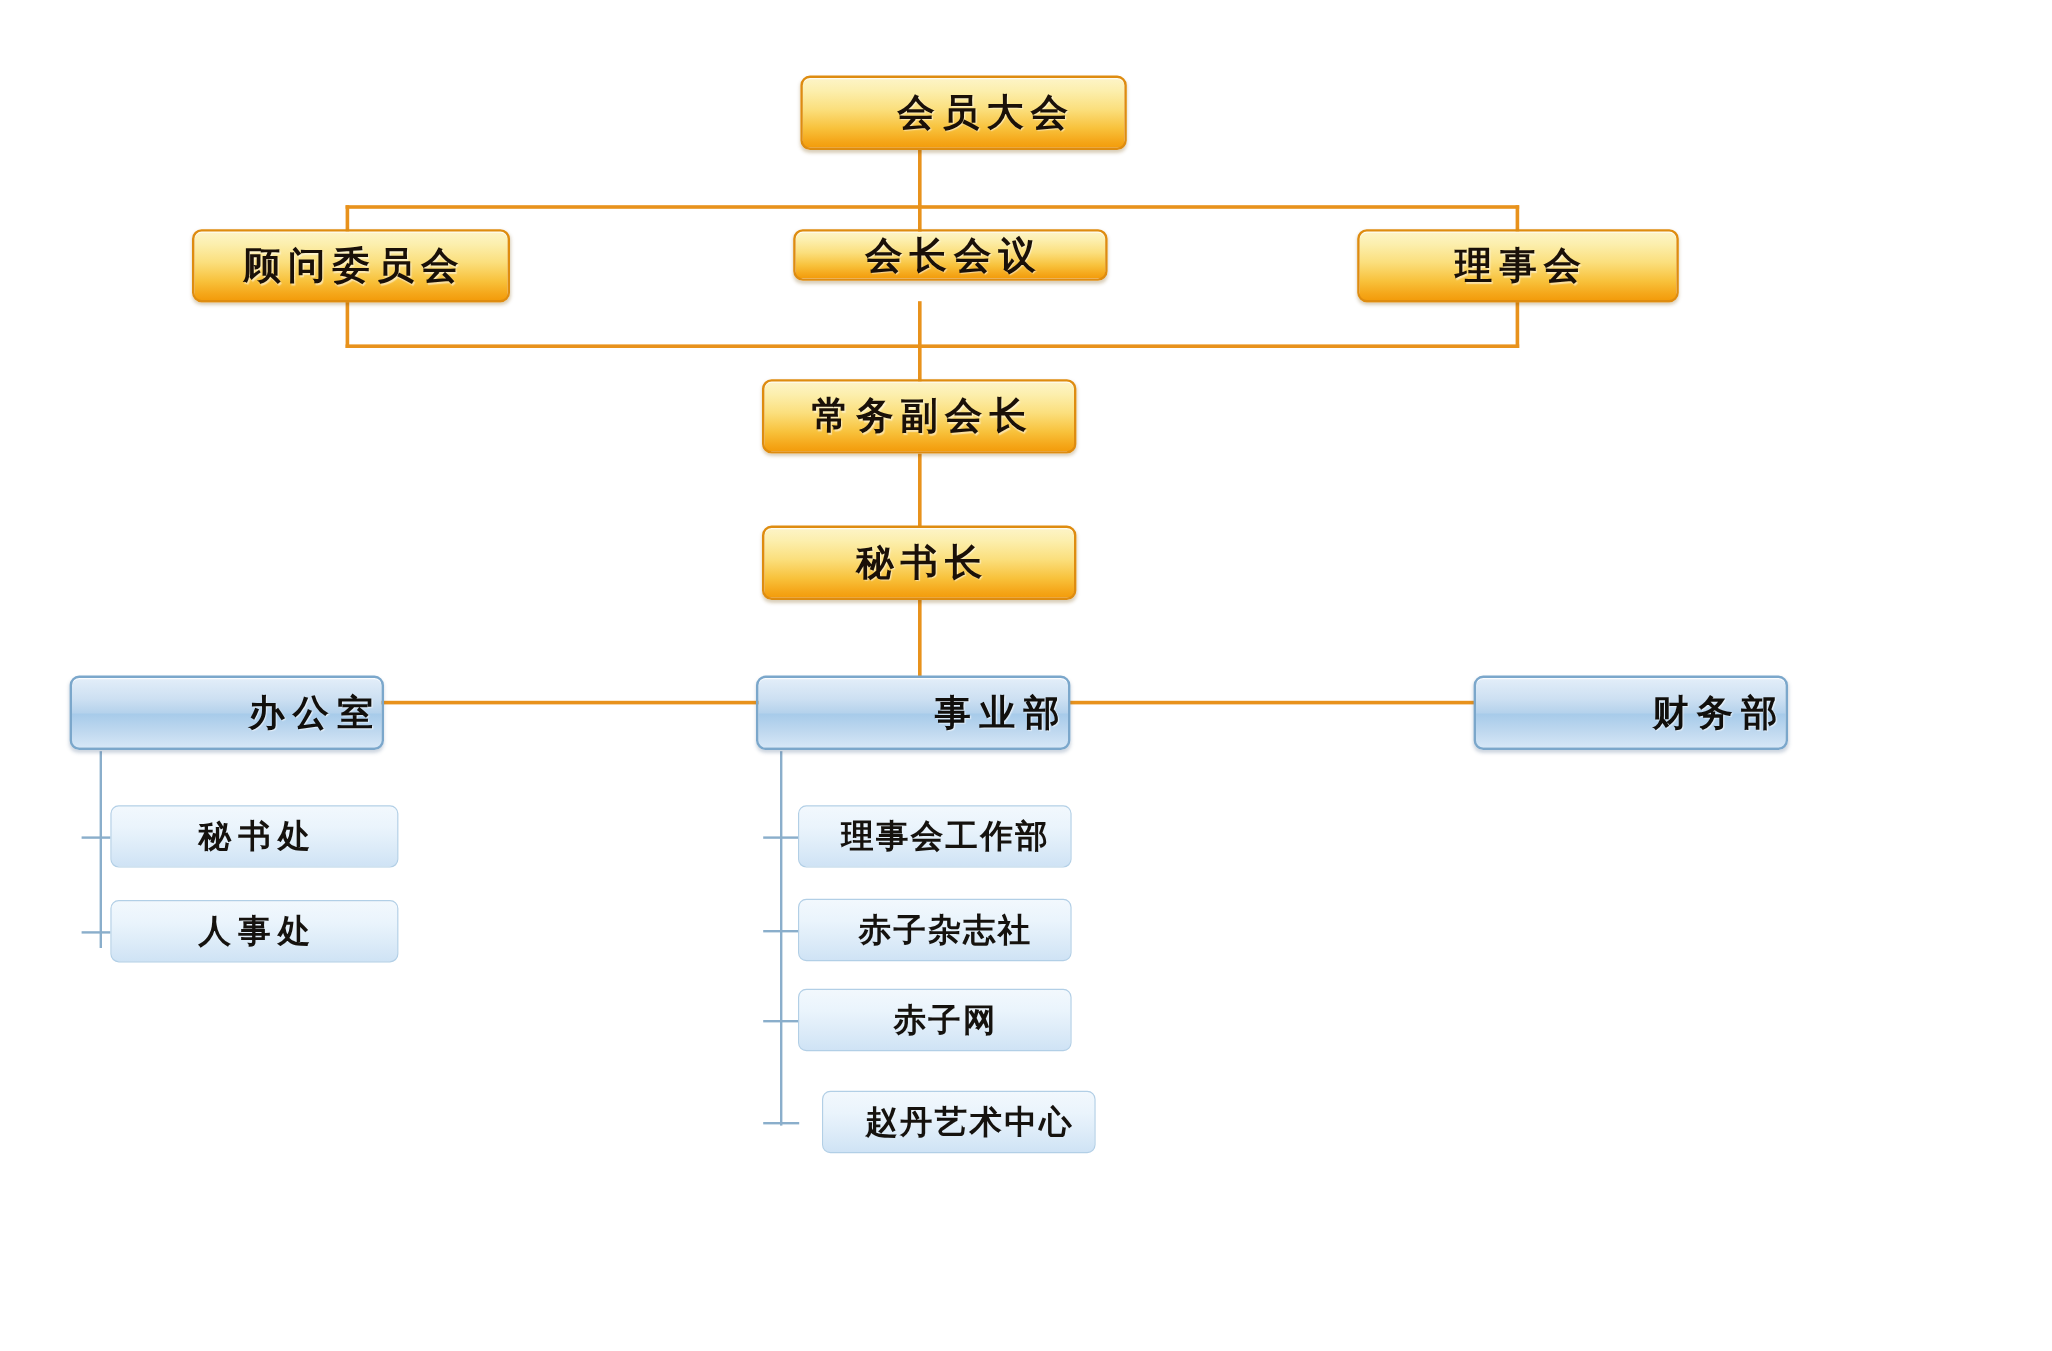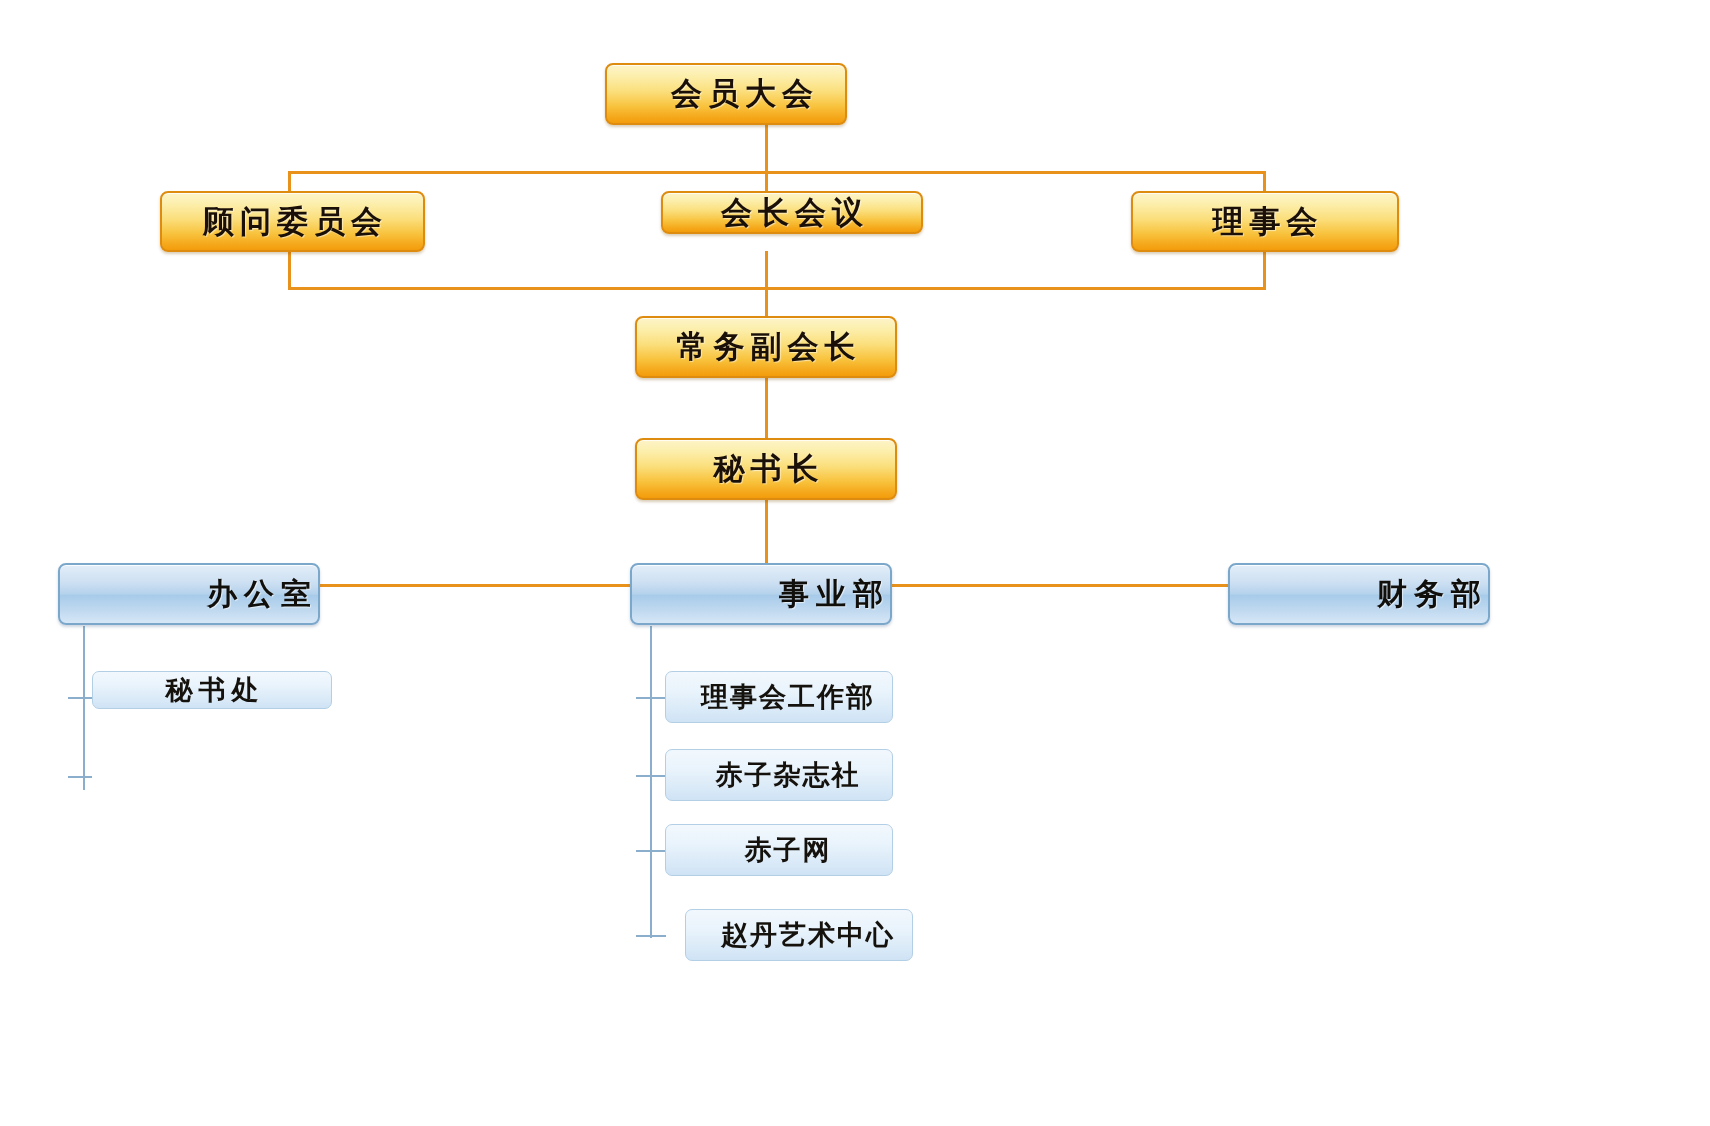--- a/index.html
+++ b/index.html
@@ -147,21 +147,21 @@
   <div class="conn-blue v" style="left:83px; top:626px; height:164px;"></div>
   <div class="conn-blue h" style="left:68px; top:697px; width:24px;"></div>
   <div class="conn-blue h" style="left:68px; top:776px; width:24px;"></div>
 
   <div class="conn-blue v" style="left:650px; top:626px; height:312px;"></div>
   <div class="conn-blue h" style="left:636px; top:697px; width:30px;"></div>
   <div class="conn-blue h" style="left:636px; top:775px; width:30px;"></div>
   <div class="conn-blue h" style="left:636px; top:850px; width:30px;"></div>
   <div class="conn-blue h" style="left:636px; top:935px; width:30px;"></div>
 
-  <div class="node-orange" style="left:605px; top:63px; width:242px; height:62px;padding-left:32px;">
+  <div class="node-orange" style="left:667px; top:63px; width:272px; height:62px;padding-left:32px;">
     <span>会员大会</span>
   </div>
 
   <div class="node-orange" style="left:160px; top:191px; width:265px; height:61px;">
     <span>顾问委员会</span>
   </div>
 
   <div class="node-orange" style="left:661px; top:191px; width:262px; height:43px;">
     <span>会长会议</span>
   </div>
@@ -183,22 +183,25 @@
   </div>
 
   <div class="node-blue" style="left:630px; top:563px; width:262px; height:62px;">
     <span>事业部</span>
   </div>
 
   <div class="node-blue" style="left:1228px; top:563px; width:262px; height:62px;">
     <span>财务部</span>
   </div>
 
-  <div class="node-leaf centered" style="left:92px; top:671px; width:240px; height:38px;">
+  <div class="node-leaf centered" style="left:92px; top:671px; width:240px; height:52px;">
     <span>秘书处</span>
+  </div>
+  <div class="node-leaf centered" style="left:92px; top:750px; width:240px; height:52px;">
+    <span>人事处</span>
   </div>
 
   <div class="node-leaf lead" style="left:665px; top:671px; width:228px; height:52px;">
     <span>理事会工作部</span>
   </div>
   <div class="node-leaf lead" style="left:665px; top:824px; width:228px; height:52px;">
     <span>赤子网</span>
   </div>
   <div class="node-leaf lead" style="left:665px; top:749px; width:228px; height:52px;">
     <span>赤子杂志社</span>

